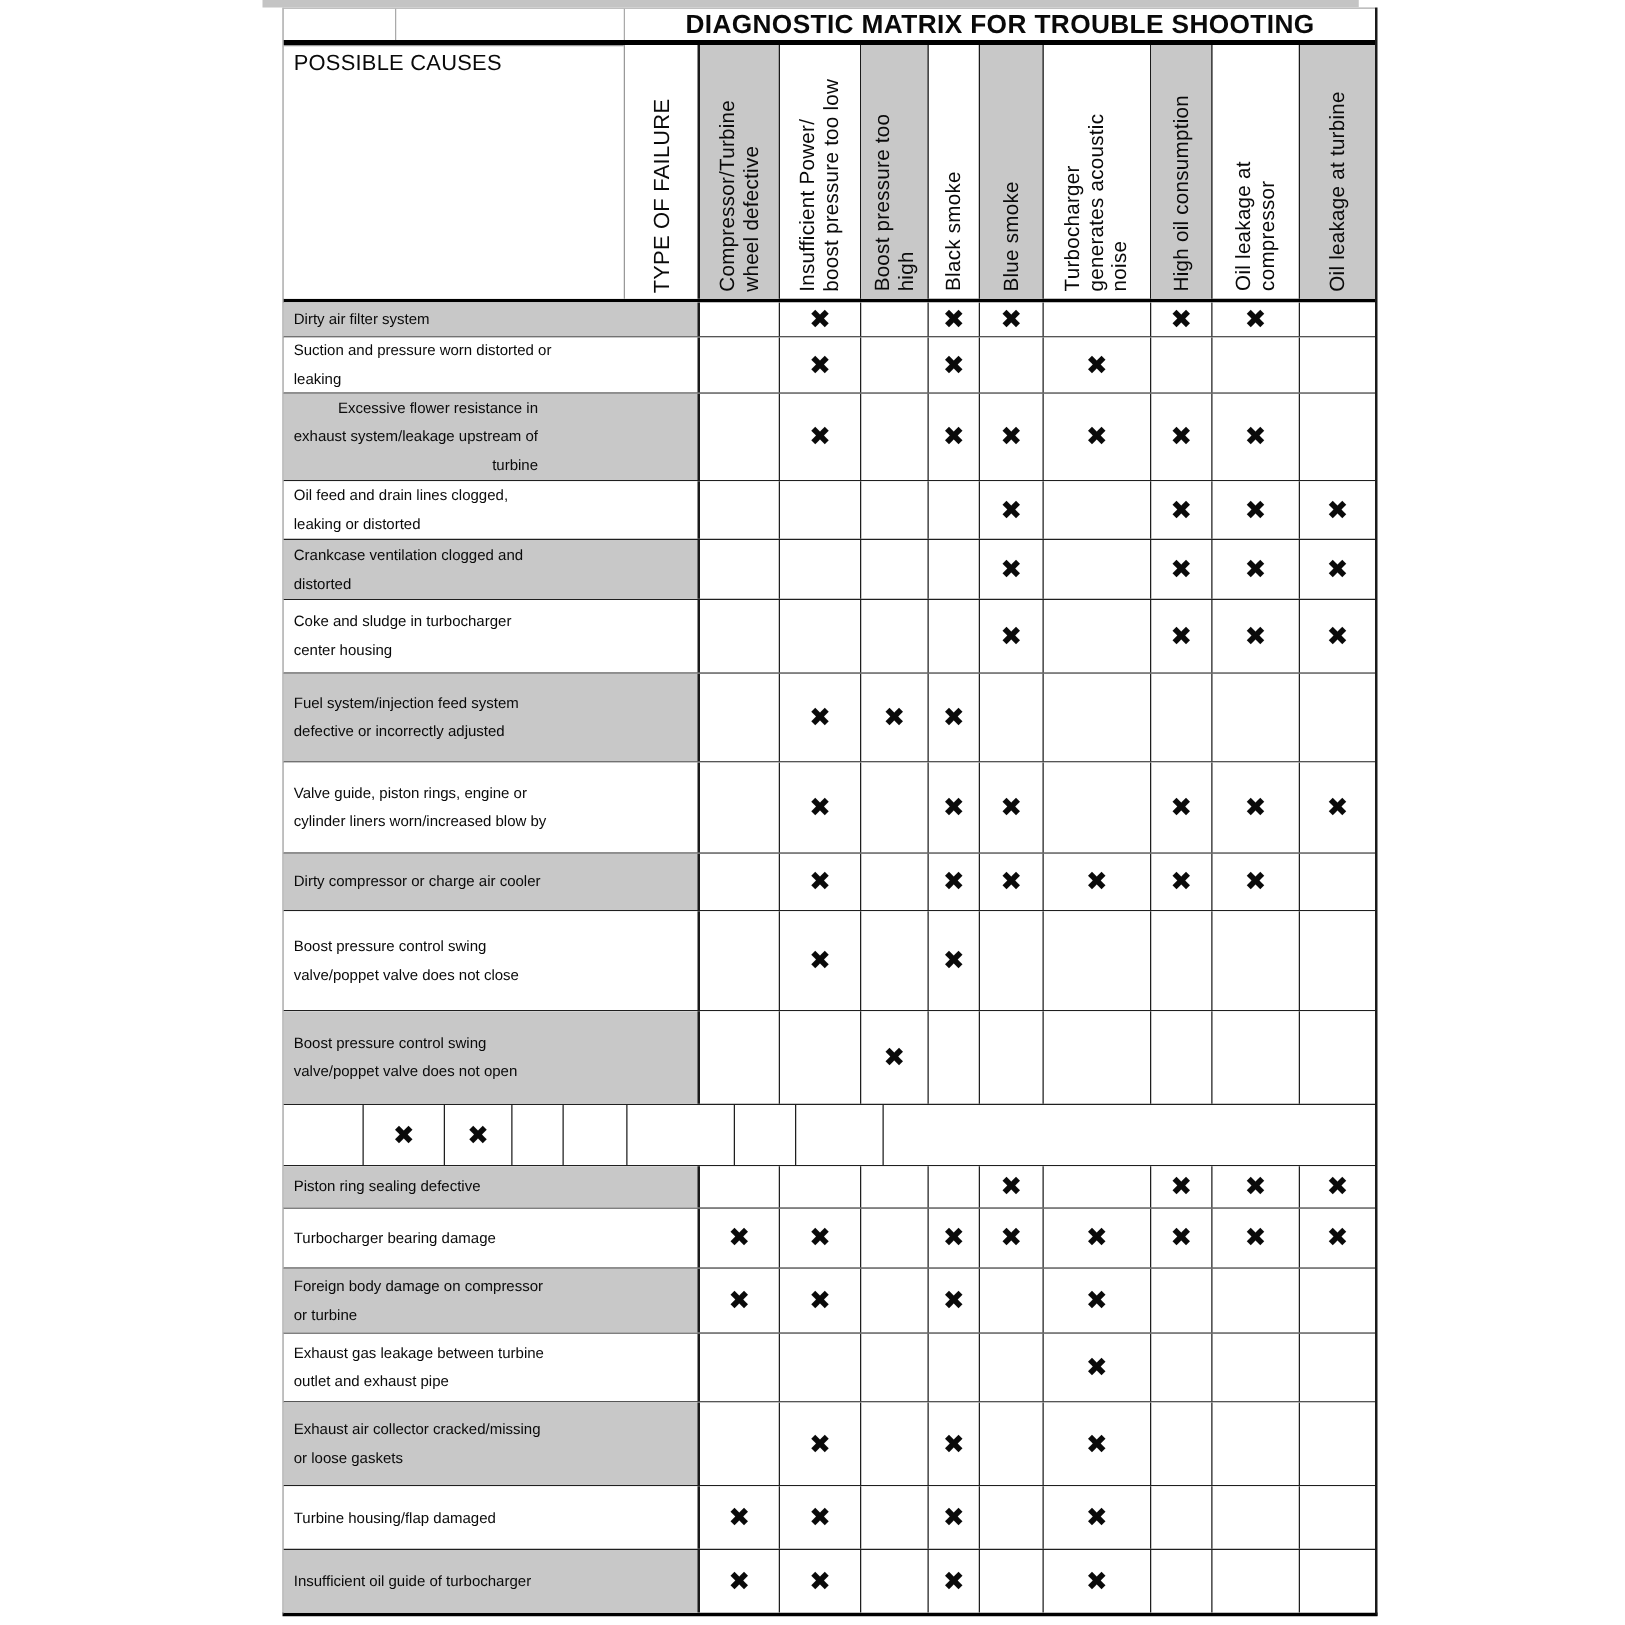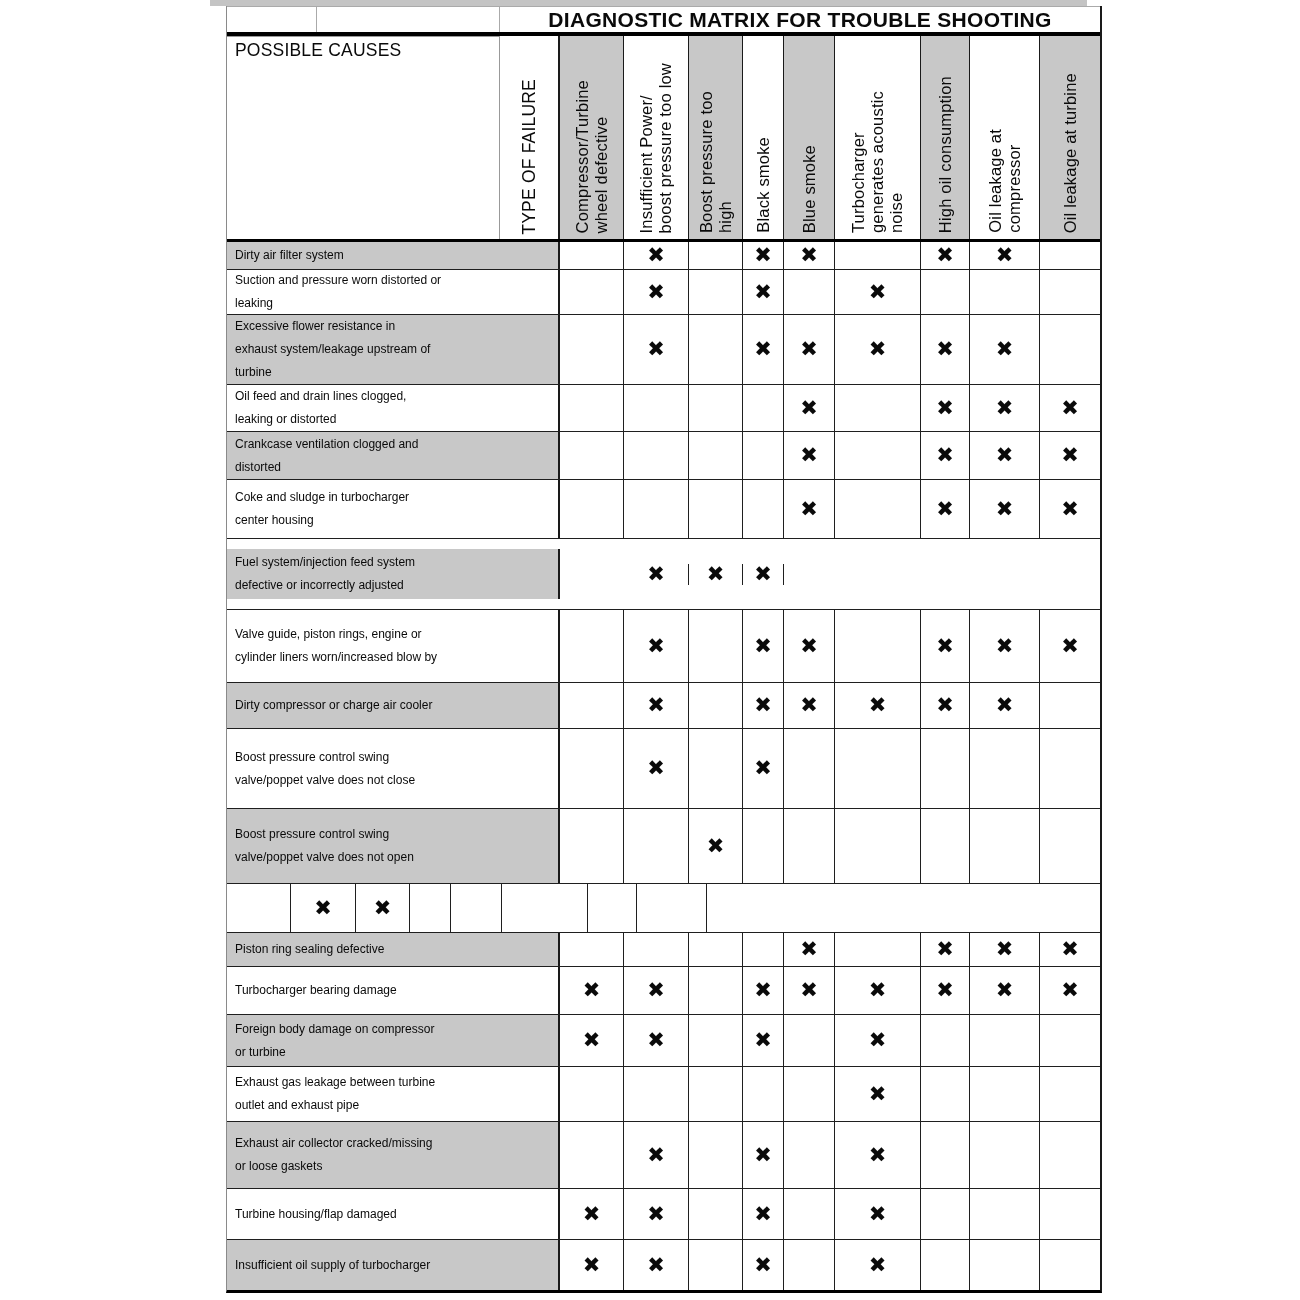--- a/index.html
+++ b/index.html
@@ -126,21 +126,21 @@
             <span class="mark">✖</span>
           </div>
           <div class="cell" style="width: 51px;"></div>
           <div class="cell" style="width: 86px;">
             <span class="mark">✖</span>
           </div>
           <div class="cell" style="width: 49px;"></div>
           <div class="cell" style="width: 70px;"></div>
           <div class="cell" style="width: 60px;"></div>
         </div>
-        <div class="row" style="height: 70px;">
+        <div class="row" style="height: 70px; text-align: right;">
           <div class="label-cell shaded">Excessive flower resistance in
 exhaust system/leakage upstream of
 turbine</div>
           <div class="cell" style="width: 64px;"></div>
           <div class="cell" style="width: 65px;">
             <span class="mark">✖</span>
           </div>
           <div class="cell" style="width: 54px;"></div>
           <div class="cell" style="width: 41px;">
             <span class="mark">✖</span>
@@ -215,21 +215,21 @@
           <div class="cell" style="width: 49px;">
             <span class="mark">✖</span>
           </div>
           <div class="cell" style="width: 70px;">
             <span class="mark">✖</span>
           </div>
           <div class="cell" style="width: 60px;">
             <span class="mark">✖</span>
           </div>
         </div>
-        <div class="row" style="height: 71px; align-items: center;">
+        <div class="row" style="height: 71px;">
           <div class="label-cell shaded">Fuel system/injection feed system
 defective or incorrectly adjusted</div>
           <div class="cell" style="width: 64px;"></div>
           <div class="cell" style="width: 65px;">
             <span class="mark">✖</span>
           </div>
           <div class="cell" style="width: 54px;">
             <span class="mark">✖</span>
           </div>
           <div class="cell" style="width: 41px;">
@@ -454,21 +454,21 @@
           </div>
           <div class="cell" style="width: 51px;"></div>
           <div class="cell" style="width: 86px;">
             <span class="mark">✖</span>
           </div>
           <div class="cell" style="width: 49px;"></div>
           <div class="cell" style="width: 70px;"></div>
           <div class="cell" style="width: 60px;"></div>
         </div>
         <div class="row" style="height: 50px;">
-          <div class="label-cell shaded">Insufficient oil supply of turbocharger</div>
+          <div class="label-cell shaded">Insufficient oil guide of turbocharger</div>
           <div class="cell" style="width: 64px;">
             <span class="mark">✖</span>
           </div>
           <div class="cell" style="width: 65px;">
             <span class="mark">✖</span>
           </div>
           <div class="cell" style="width: 54px;"></div>
           <div class="cell" style="width: 41px;">
             <span class="mark">✖</span>
           </div>

